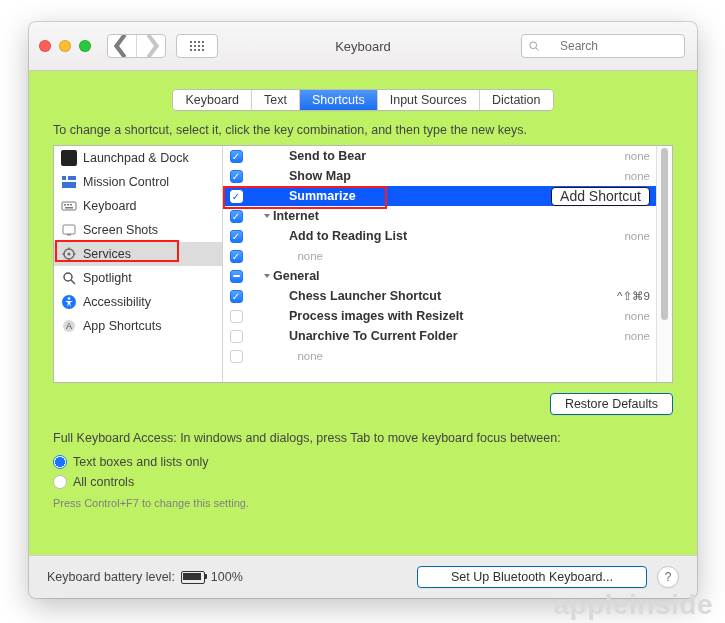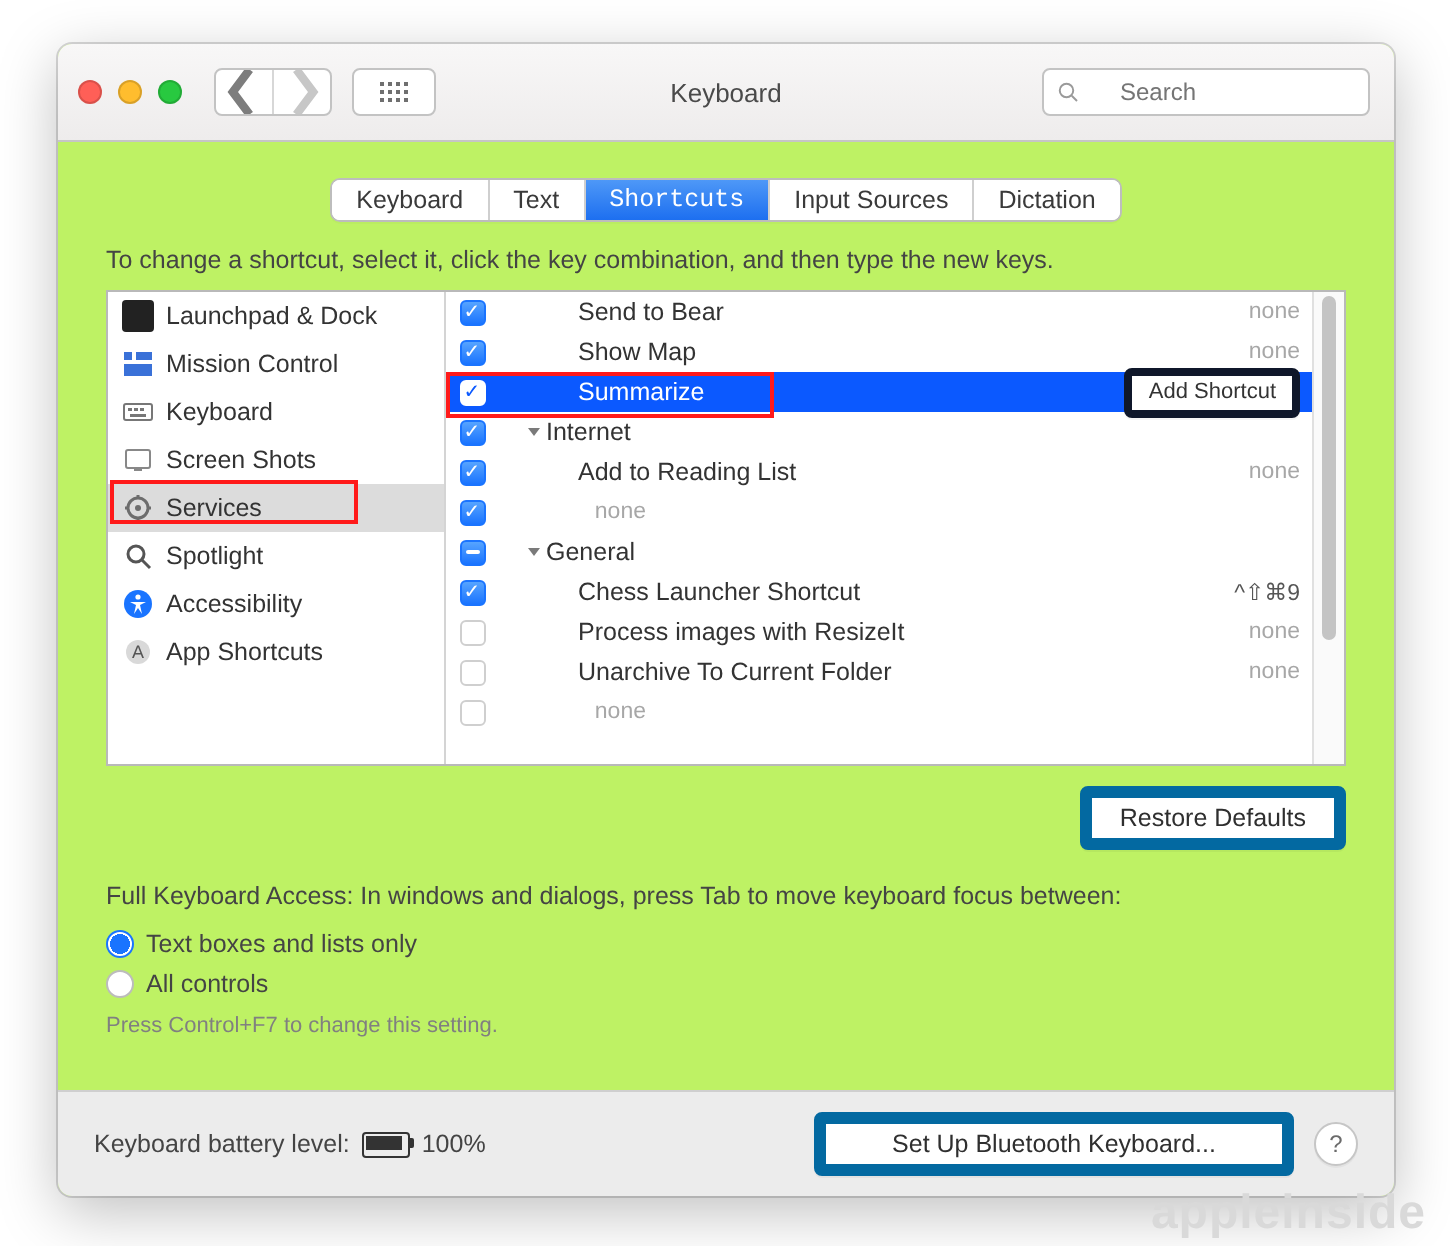--- a/index.html
+++ b/index.html
@@ -124,21 +124,20 @@
     font-size: 12.5px;
     color:#3a3a3a;
     border-right:1px solid #cfcfcf;
     cursor: default;
     background:#ffffff;
   }
   .tabs .tab:last-child { border-right:none; }
   .tabs .tab.active {
     background: linear-gradient(#4e98f7, #1d6ff0);
     color:#fff;
-    font-family:Liberation Mono, monospace;
   }
   
   .content {
     flex: 1;
     display:flex;
     flex-direction:column;
     padding: 12px 24px 10px 24px;
     box-sizing: border-box;
   }
   .instr {
@@ -227,42 +226,42 @@
   .chkbox.mixed { background: linear-gradient(#56a4ff,#1a74ff); border-color:#1a74ff; position:relative;}
   .chkbox.mixed::after { content:""; width:7px; height:2px; background:#fff; display:block; border-radius:1px;}
   .row .indent1 { width: 14px; }
   .row .indent2 { width: 40px; }
   .row .disclosure {
     width:8px; height:8px;
     margin-right:2px;
     display:inline-flex;
   }
   .disclosure svg { width:8px; height:8px; display:block; }
-  .row .label { flex:1; white-space:nowrap; overflow:hidden; text-overflow:ellipsis; }
+  .row .label { flex:1; white-space:nowrap; overflow:hidden; text-overflow:ellipsis;font-weight:bold; }
   .row .short {
     color:#a7a7a7;
     font-size:11.5px;
     min-width:34px;
     text-align:right;
   }
   .row.selected {
     background:#0b59ff;
     color:#fff;
   }
   .row.selected .chkbox.on {
     background:#fff;
     border-color:#fff;
     color:#0b59ff;
   }
   .row.selected .addsc {
     background:#ffffff;
-    border:4px solid #0f172a;
+    border:1px solid #0f172a;
     border-radius:4px;
     height:17px;
-    font-size:11px;
+    font-size:14px;
     color:#333;
     padding:0 8px;
     display:flex;align-items:center;
     box-shadow: 0 1px 0 rgba(0,0,0,0.04);
   }
   .redbox2 {
     position:absolute;
     border:2px solid #ff1a1a;
     left: 0px;
     top: 40px;
@@ -283,21 +282,21 @@
     background:#c4c4c4;
     border-radius:4px;
   }
   .rdbtns {
     display:flex;
     justify-content:flex-end;
     margin-top:10px;
   }
   .pushbtn {
     background:#ffffff;
-    border:6px solid #0369a1;
+    border:1px solid #0369a1;
     border-radius:4px;
     padding:3px 14px;
     font-size:12.5px;
     color:#2f2f2f;
     box-shadow: 0 1px 0 rgba(0,0,0,0.04);
     cursor:default;
   }
   
   .fka {
     margin-top: 16px;
@@ -369,21 +368,21 @@
     background:#fff;
     font-size:12px;
     color:#6b6b6b;
     display:flex; align-items:center; justify-content:center;
     margin-left:10px;
     box-shadow: 0 1px 0 rgba(0,0,0,0.04);
   }
   .watermark {
     position:absolute;
     right:12px; bottom:2px;
-    font-size:24px;
+    font-size:28px;
     font-weight:700;
     color:#d9d9d9;
     letter-spacing:0.5px;
     pointer-events:none;
   }
 </style>
 </head>
 <body>
 
 <div class="stage">

